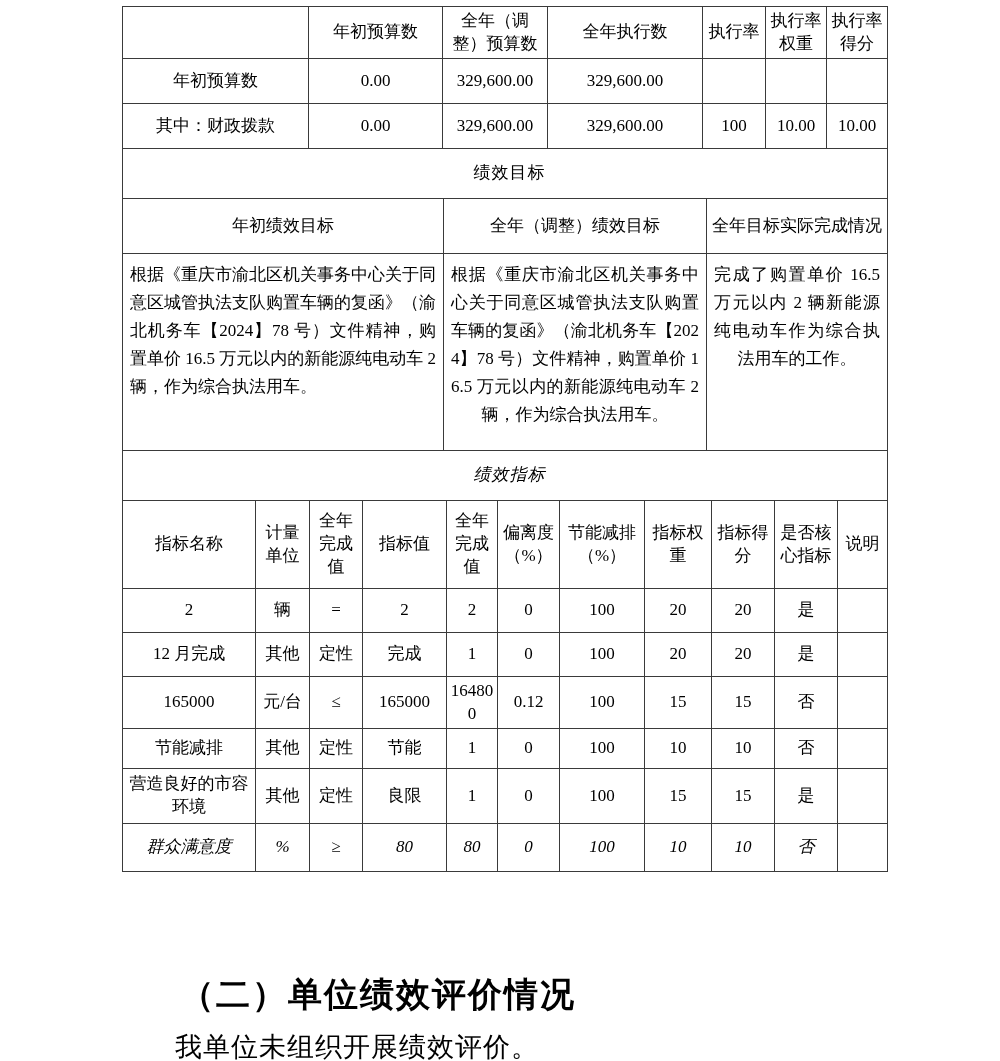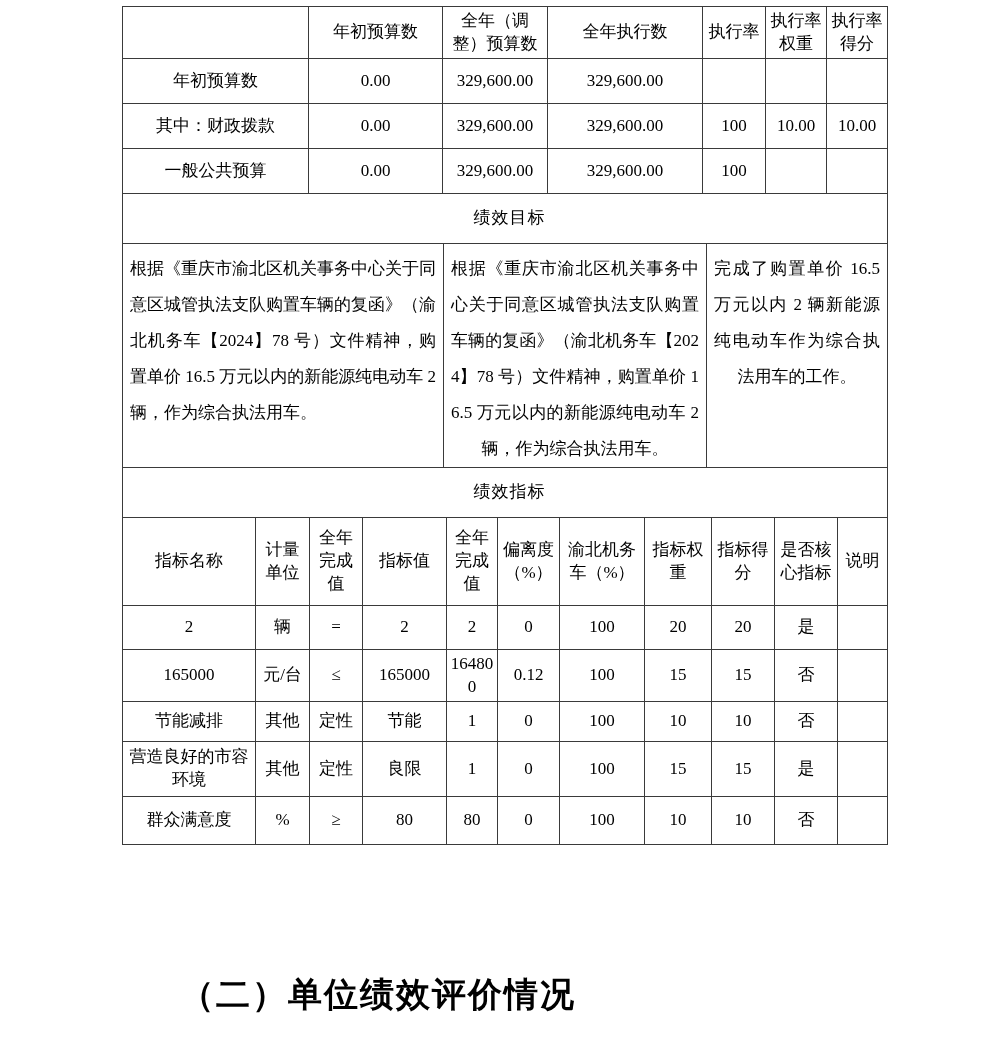--- a/index.html
+++ b/index.html
@@ -24,32 +24,32 @@
     vertical-align: middle;
     font-size: 17px;
     line-height: 1.35;
     padding: 1px 3px;
     overflow: hidden;
     word-break: break-all;
   }
   
   .h52 > td { height: 52px; }
   .h45 > td { height: 45px; }
-  .h48 > td { height: 48px; }
+  .h48 > td { height: 48px; font-style: italic; }
   .h55 > td { height: 55px; }
   .h40 > td { height: 40px; }
   .h44 > td { height: 44px; }
   .h88 > td { height: 88px; }
   .h197 > td { height: 197px; }
   .banner > td { height: 50px; letter-spacing: 1px; padding-left: 12px; }
   .target-cell {
     vertical-align: top;
     text-align: justify;
     padding: 7px 7px 0 7px;
-    line-height: 36px;
+    line-height: 28px;
   }
   .tal-center { text-align-last: center; }
   .footer { position: absolute; left: 180px; top: 980px; width: 700px; }
   .footer-heading {
     font-size: 34px;
     font-weight: 600;
     letter-spacing: 2px;
     line-height: 30px;
   }
   .footer-paragraph {
@@ -96,41 +96,37 @@
     </tr>
     <tr class="h45">
       <td>其中：财政拨款</td>
       <td>0.00</td>
       <td>329,600.00</td>
       <td>329,600.00</td>
       <td>100</td>
       <td>10.00</td>
       <td>10.00</td>
     </tr>
-    <tr class="h45">
-      <td>一般公共预算</td>
-      <td>0.00</td>
-      <td>329,600.00</td>
-      <td>329,600.00</td>
-      <td>100</td>
-      <td></td>
-      <td></td>
-    </tr>
   </tbody>
     </table>
 
   <table>
     <colgroup>
       <col style="width:321px">
         <col style="width:263px">
         <col style="width:181px">
     </colgroup>
     <tbody>
         <tr class="banner h52">
       <td colspan="3">绩效目标</td>
+    </tr>
+    <tr class="h55">
+      <td>年初绩效目标</td>
+      <td>全年（调整）绩效目标</td>
+      <td>全年目标实际完成情况</td>
     </tr>
     <tr class="h197">
       <td class="target-cell">根据《重庆市渝北区机关事务中心关于同意区城管执法支队购置车辆的复函》（渝北机务车【2024】78 号）文件精神，购置单价 16.5 万元以内的新能源纯电动车 2 辆，作为综合执法用车。</td>
       <td class="target-cell tal-center">根据《重庆市渝北区机关事务中心关于同意区城管执法支队购置车辆的复函》（渝北机务车【2024】78 号）文件精神，购置单价 16.5 万元以内的新能源纯电动车 2 辆，作为综合执法用车。</td>
       <td class="target-cell tal-center">完成了购置单价 16.5 万元以内 2 辆新能源纯电动车作为综合执法用车的工作。</td>
     </tr>
   </tbody>
     </table>
 
   <table>
@@ -151,32 +147,45 @@
         <tr class="banner h48">
       <td colspan="11">绩效指标</td>
     </tr>
     <tr class="h88">
       <td>指标名称</td>
       <td>计量单位</td>
       <td>全年完成值</td>
       <td>指标值</td>
       <td>全年完成值</td>
       <td>偏离度（%）</td>
-      <td>渝北机务车（%）</td>
+      <td>节能减排（%）</td>
       <td>指标权重</td>
       <td>指标得分</td>
       <td>是否核心指标</td>
       <td>说明</td>
     </tr>
     <tr class="h44">
       <td>2</td>
       <td>辆</td>
       <td>=</td>
       <td>2</td>
       <td>2</td>
+      <td>0</td>
+      <td>100</td>
+      <td>20</td>
+      <td>20</td>
+      <td>是</td>
+      <td></td>
+    </tr>
+    <tr class="h44">
+      <td>12 月完成</td>
+      <td>其他</td>
+      <td>定性</td>
+      <td>完成</td>
+      <td>1</td>
       <td>0</td>
       <td>100</td>
       <td>20</td>
       <td>20</td>
       <td>是</td>
       <td></td>
     </tr>
     <tr class="h52">
       <td>165000</td>
       <td>元/台</td>
@@ -228,13 +237,14 @@
       <td>10</td>
       <td>否</td>
       <td></td>
     </tr>
   </tbody>
     </table>
 </div>
 
 <div class="footer">
   <div class="footer-heading">（二）单位绩效评价情况</div>
+  <div class="footer-paragraph">我单位未组织开展绩效评价。</div>
 </div>
 
 </body></html>

